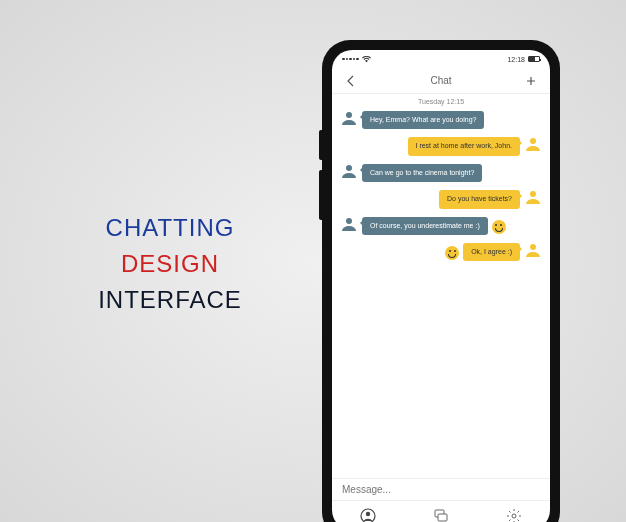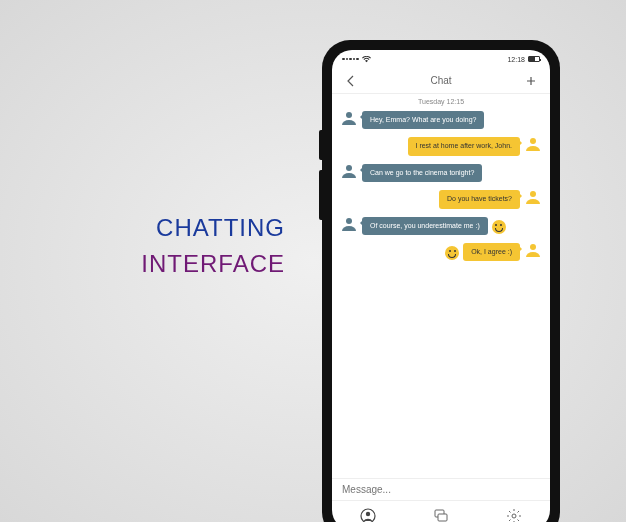--- a/index.html
+++ b/index.html
@@ -8,32 +8,32 @@
     height: 522px;
     background: radial-gradient(ellipse at center, #f0f0f0 0%, #d8d8d8 100%);
     font-family: Arial, sans-serif;
     position: relative;
     overflow: hidden;
   }
   .hero-text {
     position: absolute;
     left: 55px;
     top: 210px;
-    text-align: right;
+    text-align: center;
     width: 230px;
   }
   .hero-text div {
     font-size: 24px;
     font-weight: 400;
     letter-spacing: 1px;
     line-height: 1.5;
   }
   .hero-chatting { color: #1a3a9c; }
   .hero-design { color: #d02020; }
-  .hero-interface { color: #701a75; }
+  .hero-interface { color: #0f172a; }
 
   .phone {
     position: absolute;
     left: 322px;
     top: 40px;
     width: 238px;
     height: 500px;
     background: #111;
     border-radius: 28px;
     padding: 10px;
@@ -198,20 +198,21 @@
     align-items: center;
     border-top: 1px solid #eee;
   }
   .tab-icon { width: 16px; height: 16px; color: #555; display: flex; align-items: center; justify-content: center; }
 </style>
 </head>
 <body>
 
 <div class="hero-text">
   <div class="hero-chatting">CHATTING</div>
+  <div class="hero-design">DESIGN</div>
   <div class="hero-interface">INTERFACE</div>
 </div>
 
 <div class="phone">
   <div class="screen">
 
     <div class="status-bar">
       <div class="status-left">
         <div class="signal-dots">
             <span></span>

